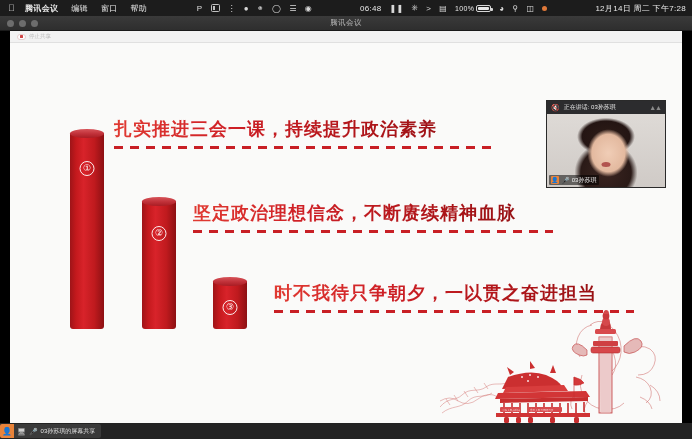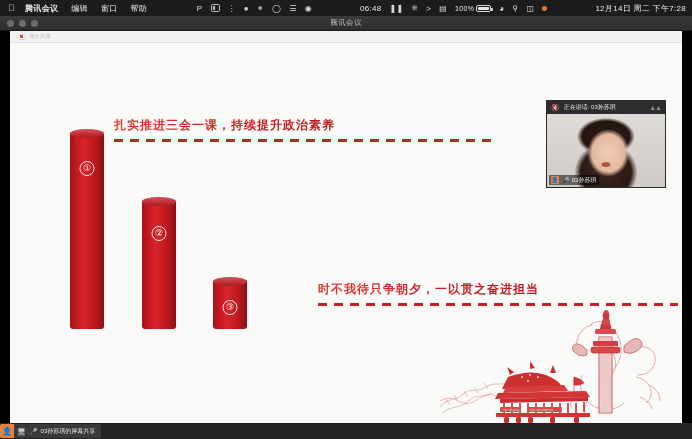--- a/index.html
+++ b/index.html
@@ -83,21 +83,21 @@
     width:15px;height:15px;border:1px solid rgba(255,255,255,.92);
     border-radius:50%; color:#fff; font-size:9px;
     display:flex; align-items:center; justify-content:center;
     font-family:"DejaVu Sans",sans-serif; line-height:1;
   }
 
   
   .hl{ position:absolute; }
   .hl .txt{
     font-family:Liberation Serif, serif;
-    font-weight:bold; font-size:12px; letter-spacing:1px; white-space:nowrap;
+    font-weight:bold; font-size:18px; letter-spacing:1px; white-space:nowrap;
     background:linear-gradient(90deg,#e03a32 0%,#cf2026 30%,#ab1418 70%,#8e1114 100%);
     -webkit-background-clip:text; background-clip:text; color:transparent;
   }
   .hl .dash{
     margin-top:5px; height:3px;
     background-image:repeating-linear-gradient(90deg,#c81f25 0 9px,transparent 9px 16px);
   }
 
   
   #torch{ position:absolute; left:556px; top:58px; width:110px; height:42px; }
@@ -236,22 +236,26 @@
       <div class="body"></div>
       <div class="cap"></div>
       <div class="num" style="top:19px;">③</div>
     </div>
 
     <div class="hl" style="left:104px; top:74px; width:382px;">
       <div class="txt">扎实推进三会一课，持续提升政治素养</div>
       <div class="dash"></div>
     </div>
 
-
-    <div class="hl" style="left:264px; top:238px; width:360px;margin-left:44px;">
+    <div class="hl" style="left:183px; top:158px; width:360px;">
+      <div class="txt">坚定政治理想信念，不断赓续精神血脉</div>
+      <div class="dash"></div>
+    </div>
+
+    <div class="hl" style="left:264px; top:238px; width:360px;">
       <div class="txt">时不我待只争朝夕，一以贯之奋进担当</div>
       <div class="dash"></div>
     </div>
 
     <svg id="torch" viewBox="0 0 110 42">
       <path d="M52 2 L58 0 L56 18 L50 20 Z" fill="#e02a24"></path>
       <path d="M56 4 C70 6 80 14 88 26 L80 30 C72 20 64 12 54 10 Z" fill="#f5b400"></path>
       <path d="M52 6 C38 9 28 17 20 29 L28 33 C36 23 44 15 52 12 Z" fill="#f5b400"></path>
       <path d="M54 8 C64 12 72 20 78 30 L72 33 C66 24 60 17 53 14 Z" fill="#e9a300"></path>
       <path d="M50 9 C40 13 32 21 26 31 L32 34 C38 25 44 18 51 15 Z" fill="#e9a300"></path>

